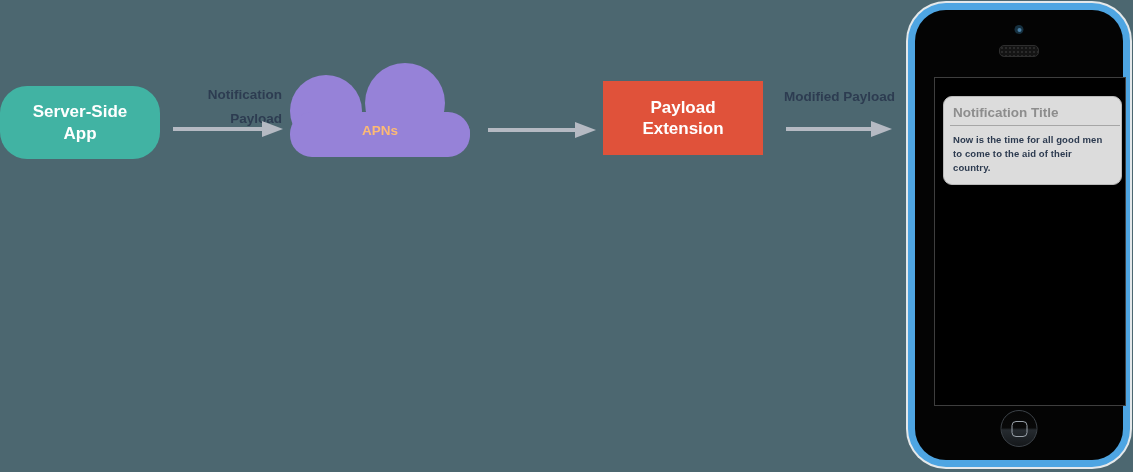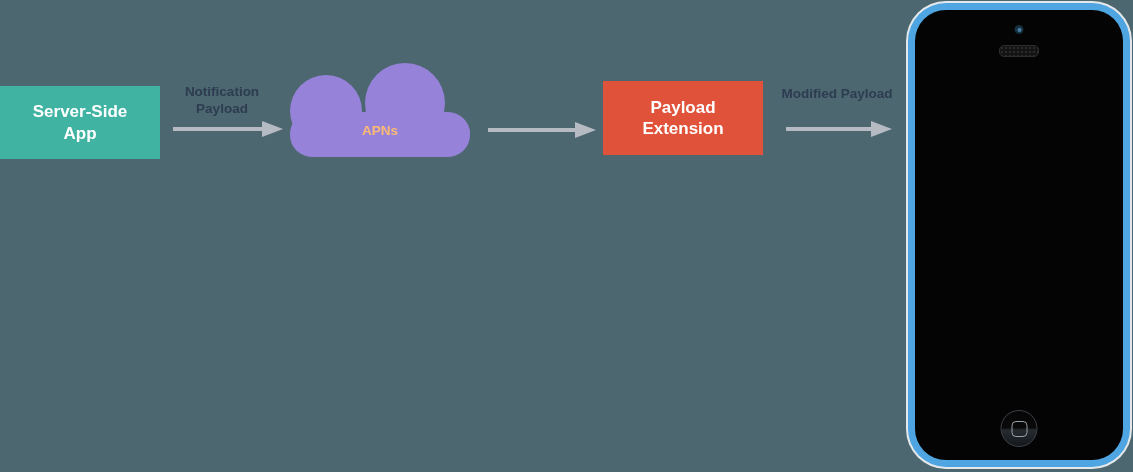--- a/index.html
+++ b/index.html
@@ -10,21 +10,21 @@
   }
   .abs{position:absolute;}
 
   
   .node{
     display:flex;align-items:center;justify-content:center;
     color:#ffffff;font-weight:bold;font-size:17px;line-height:1.25;
     text-align:center;
   }
   .node-inner{display:inline-block;}
-  #server-box{left:0;top:86px;width:160px;height:73px;background:#41B3A3;}
+  #server-box{left:0;top:86px;width:160px;height:73px;background:#41B3A3;border-radius:27px;}
   #server-box .node-inner{width:112px;}
   #service-box{left:603px;top:81px;width:160px;height:74px;background:#E0523A;}
   #service-box .node-inner{width:104px;}
 
   
   #cloud-svg{left:288px;top:60px;}
   #cloud-label{
     left:288px;top:123px;width:184px;text-align:center;
     color:#fdba74;font-weight:bold;font-size:13.5px;
   }
@@ -35,22 +35,22 @@
     content:'';position:absolute;right:-21px;top:50%;transform:translateY(-50%);
     border-left:21px solid #B5BAC3;
     border-top:8px solid transparent;border-bottom:8px solid transparent;
   }
   #arrow-1{left:173px;top:127px;width:89px;}
   #arrow-2{left:488px;top:128px;width:87px;}
   #arrow-3{left:786px;top:127px;width:85px;}
 
   
   .flow-label{
-    color:#2D3C51;font-weight:bold;font-size:13.5px;line-height:17px;
-    text-align:center;
+    color:#2D3C51;font-weight:bold;font-size:13.5px;line-height:24px;
+    text-align:right;
   }
   #label-notification{left:162px;top:83px;width:120px;}
   #label-modified{left:779px;top:85px;width:116px;}
 
   
   #phone{left:908px;top:3px;width:222px;height:464px;
     background:#4EA5E2;border-radius:38px;
     box-shadow:0 0 0 2px rgba(255,255,255,0.85);
   }
   #phone-face{position:absolute;left:7px;top:7px;right:7px;bottom:7px;
@@ -111,17 +111,23 @@
   <span class="node-inner">Payload Extension</span>
 </div>
 
 <div class="abs flow-label" id="label-modified">Modified Payload</div>
 <div class="abs arrow" id="arrow-3"></div>
 
 <div class="abs" id="phone">
   <div id="phone-face">
     <div id="camera"></div>
     <div id="speaker"></div>
+    <div id="screen">
+      <div id="notification-card">
+        <div id="notification-title">Notification Title</div>
+        <div id="notification-body">Now is the time for all good men to come to the aid of their country.</div>
+      </div>
+    </div>
     <div id="home-button">
       <div id="home-square"></div>
     </div>
   </div>
 </div>
 
 </body></html>

